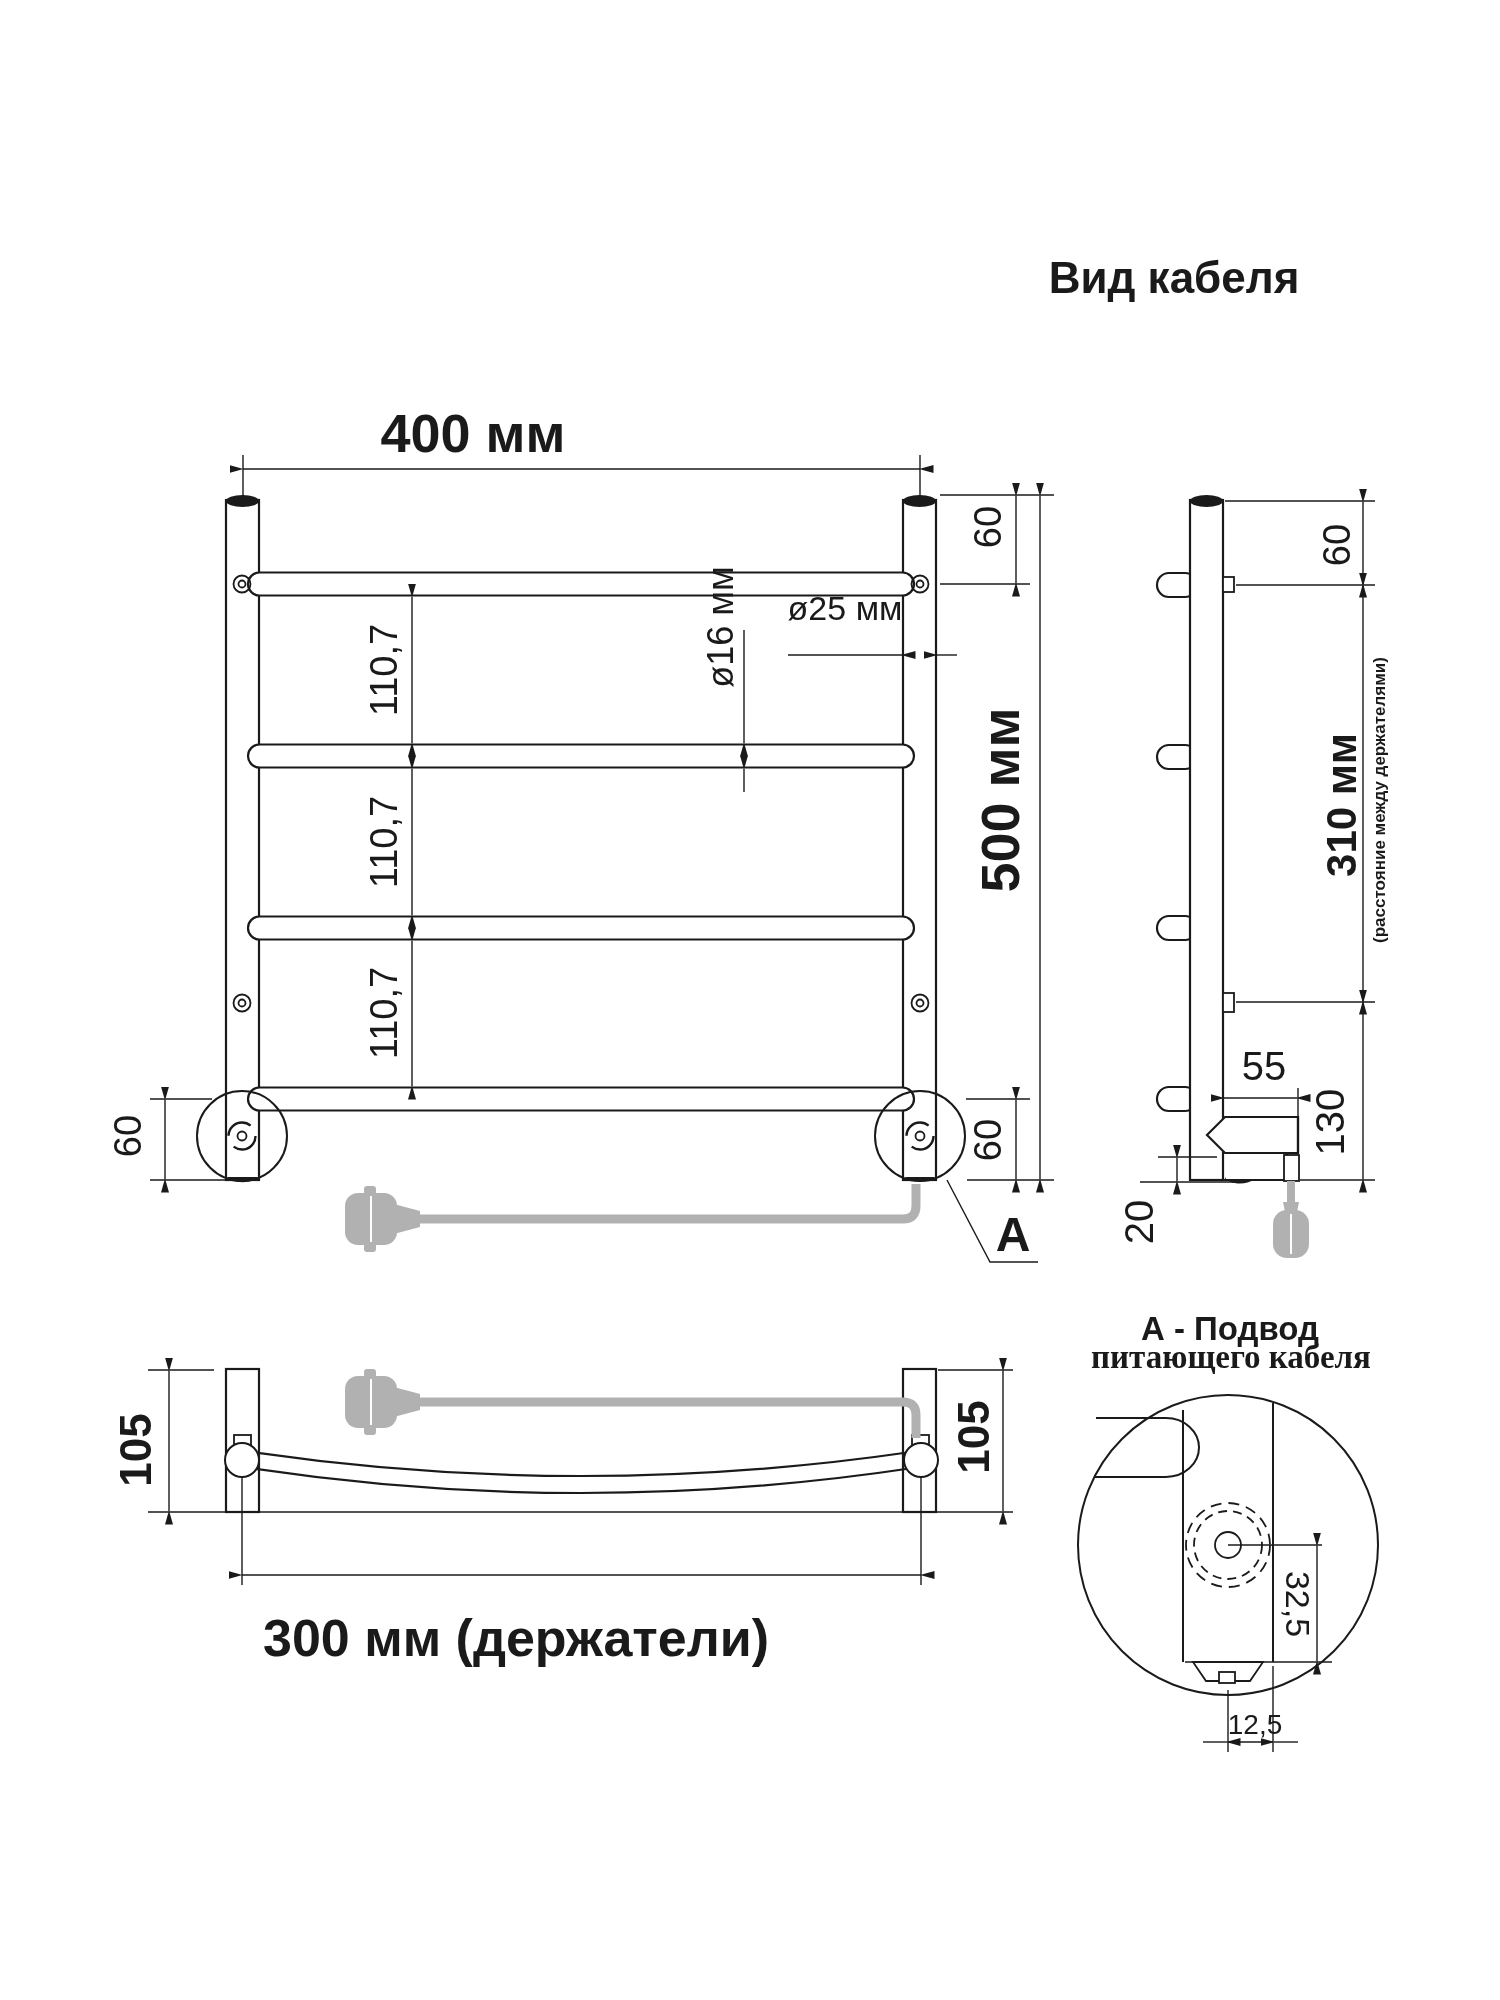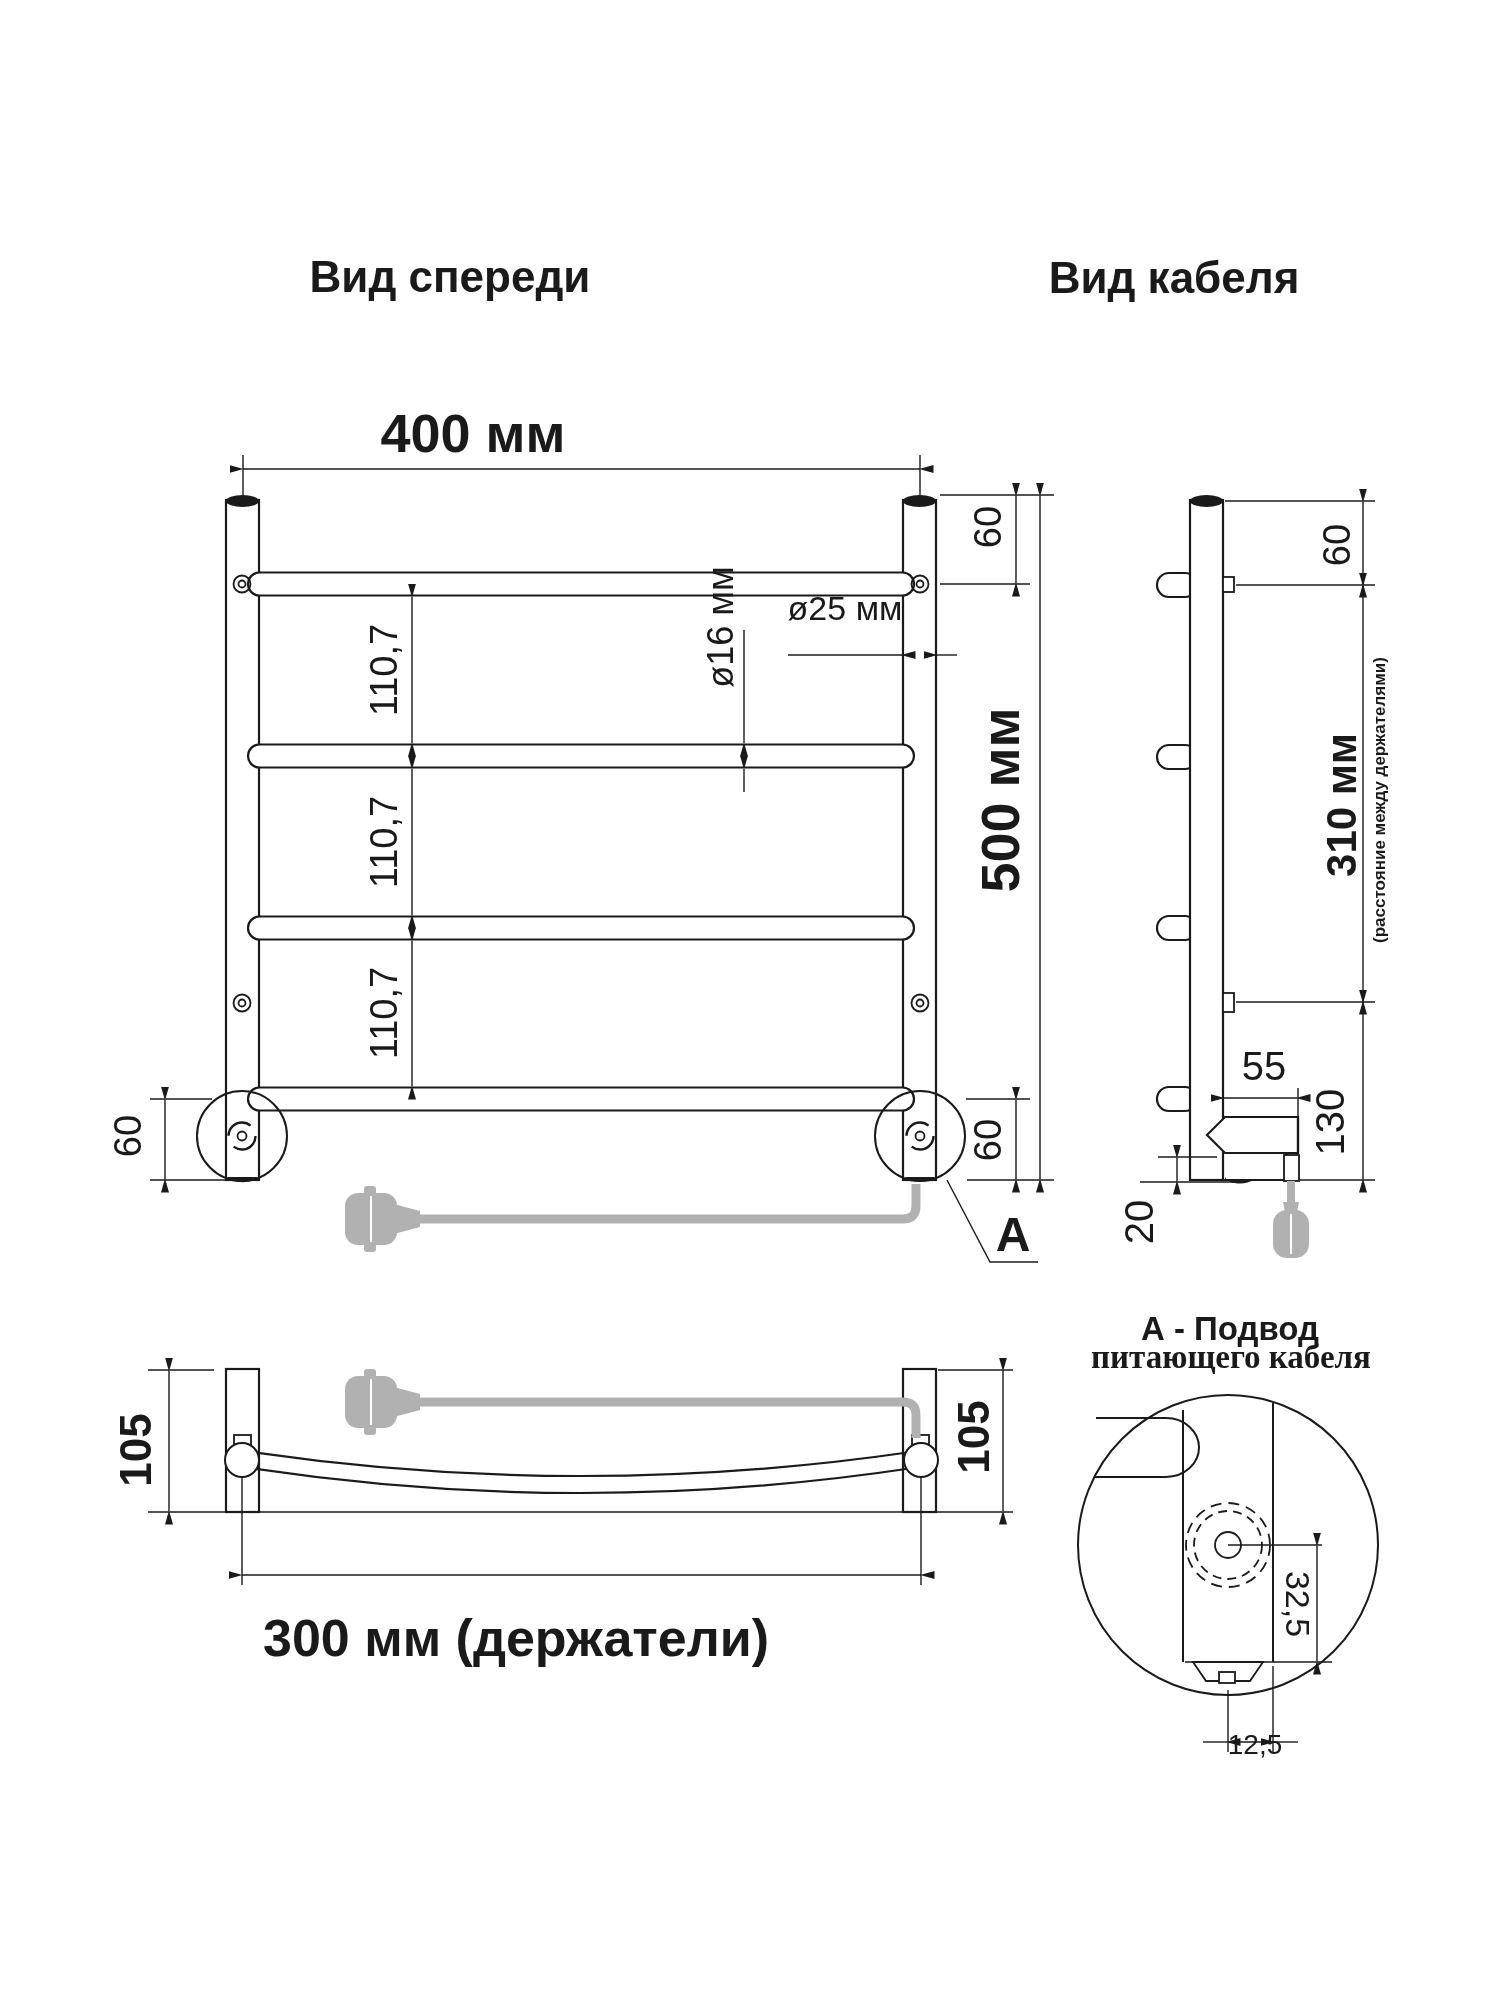--- a/index.html
+++ b/index.html
@@ -195,21 +195,20 @@
     <path d="M1228,1545 H1322"></path>
     <line x1="1317" y1="1546" x2="1317" y2="1661" marker-start="url(#ar)" marker-end="url(#ar)"></line>
     <path d="M1228,1690 V1752"></path>
         <path d="M1273,1666 V1752"></path>
     <line x1="1203" y1="1742" x2="1227" y2="1742" marker-end="url(#ar)"></line>
     <line x1="1298" y1="1742" x2="1274" y2="1742" marker-end="url(#ar)"></line>
     <line x1="1228" y1="1742" x2="1273" y2="1742"></line>
   </g>
 </svg>
 
-<div class="lbl b" style="left:450px;top:277px;font-size:44px;">Вид спереди</div>
 <div class="lbl b" style="left:1174px;top:278px;font-size:44px;">Вид кабеля</div>
 
 <div class="lbl b" style="left:473px;top:433px;font-size:54px;">400 мм</div>
 <div class="lbl v" style="left:988px;top:527px;font-size:38px;">60</div>
 <div class="lbl v" style="left:384px;top:670px;font-size:38px;">110,7</div>
 <div class="lbl v" style="left:384px;top:842px;font-size:38px;">110,7</div>
 <div class="lbl v" style="left:384px;top:1013px;font-size:38px;">110,7</div>
 <div class="lbl v" style="left:721px;top:627px;font-size:36px;">ø16 мм</div>
 <div class="lbl" style="left:845px;top:608px;font-size:34px;">ø25 мм</div>
 <div class="lbl v b" style="left:1000px;top:800px;font-size:54px;">500 мм</div>
@@ -224,15 +223,15 @@
 <div class="lbl v" style="left:1330px;top:1122px;font-size:40px;">130</div>
 <div class="lbl v" style="left:1139px;top:1222px;font-size:40px;">20</div>
 
 <div class="lbl v b" style="left:136px;top:1450px;font-size:44px;">105</div>
 <div class="lbl v b" style="left:974px;top:1437px;font-size:44px;">105</div>
 <div class="lbl b" style="left:516px;top:1638px;font-size:52px;">300 мм (держатели)</div>
 
 <div class="lbl b" style="left:1230px;top:1328px;font-size:33px;">А - Подвод</div>
 <div class="lbl b" style="left:1231px;top:1357px;font-size:33px;font-family:Liberation Serif, serif;">питающего кабеля</div>
 <div class="lbl vcw" style="left:1298px;top:1604px;font-size:34px;">32,5</div>
-<div class="lbl" style="left:1255px;top:1725px;font-size:28px;margin-top:20px;">12,5</div>
+<div class="lbl" style="left:1255px;top:1725px;font-size:28px;">12,5</div>
 
 </div>
 
 </body></html>

